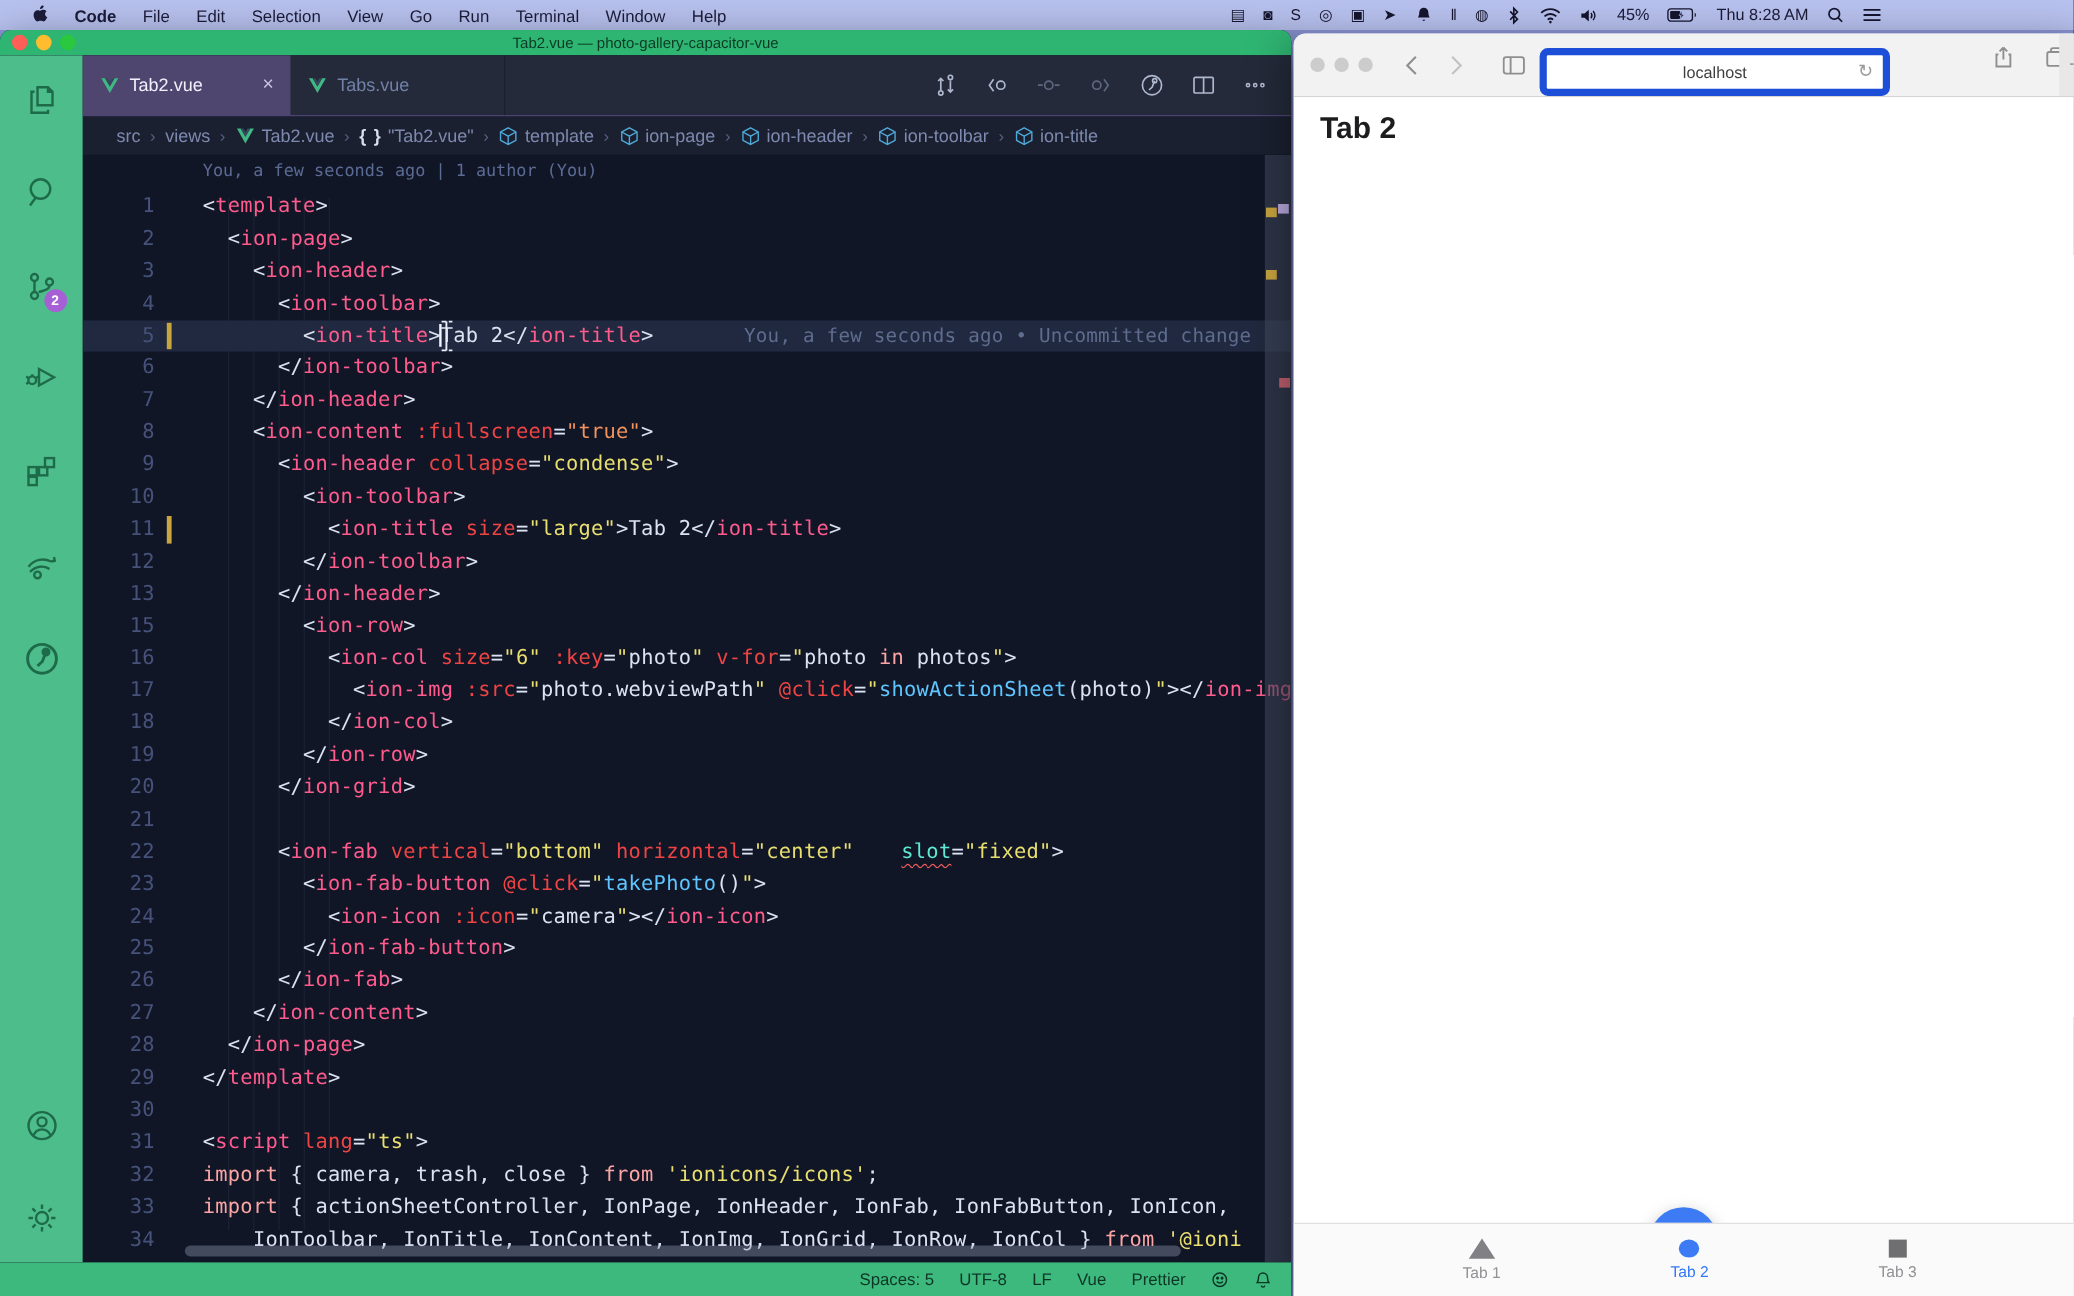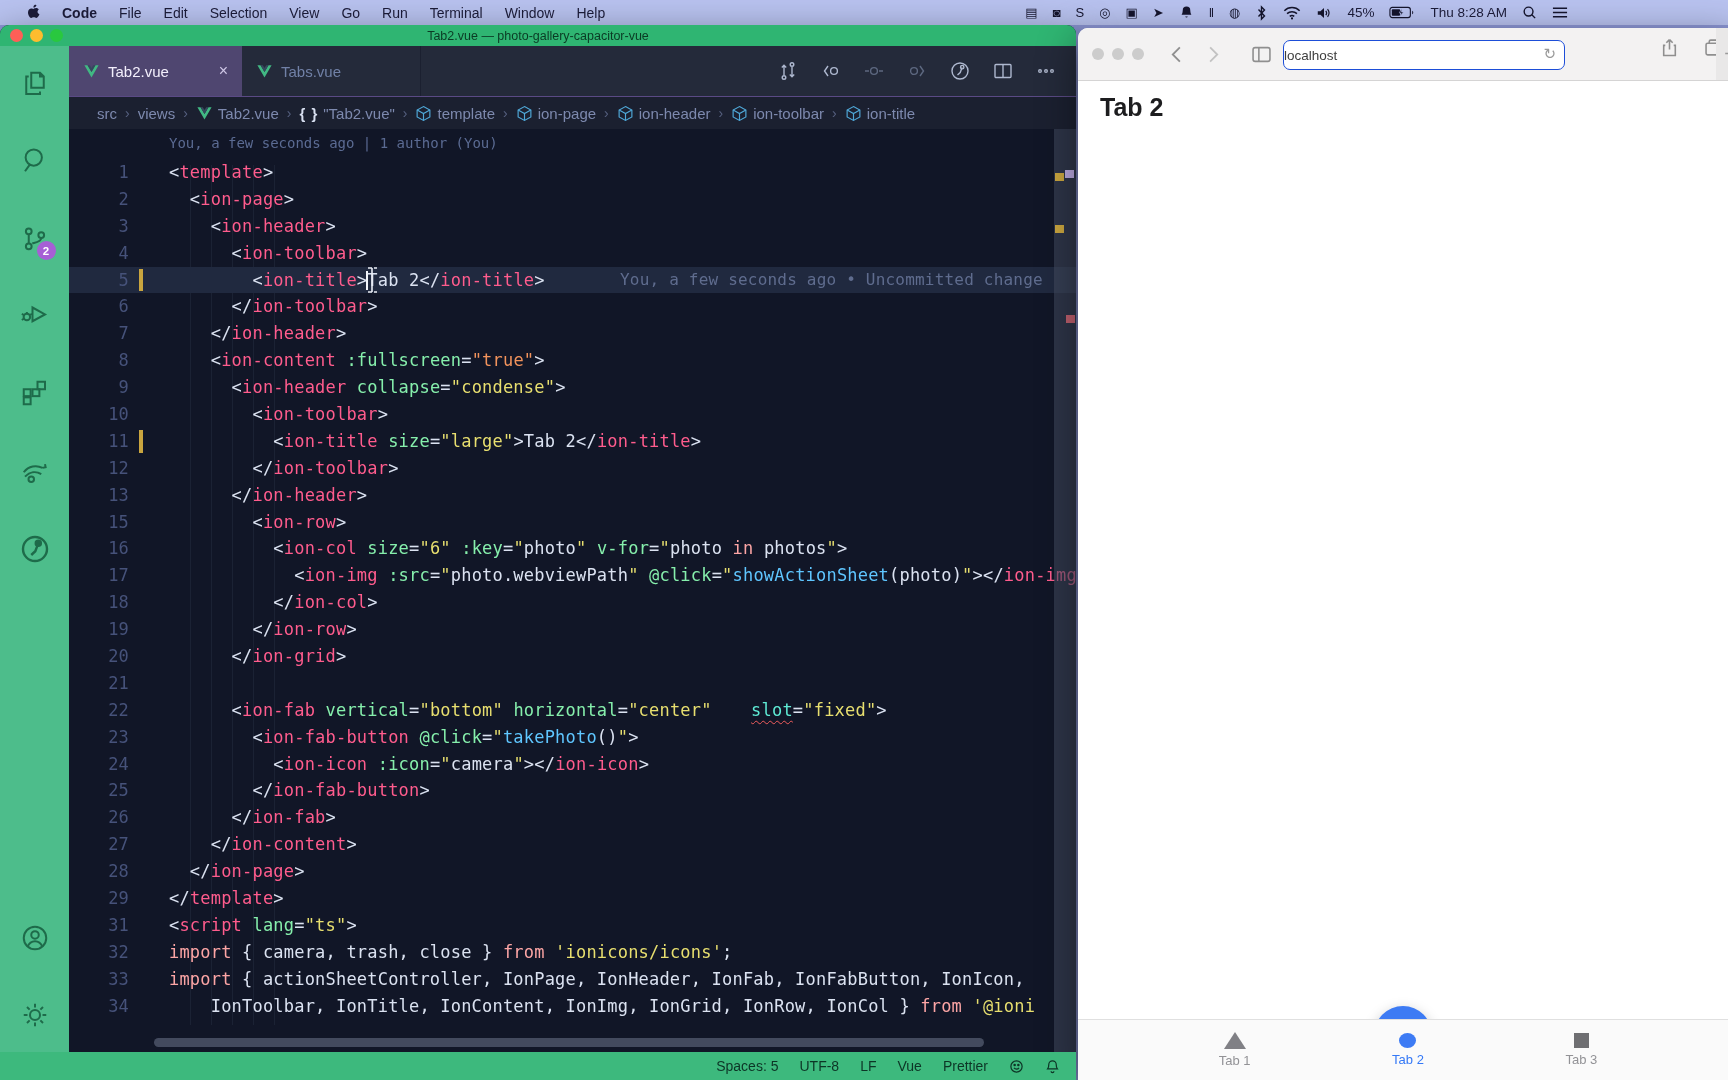--- a/index.html
+++ b/index.html
@@ -58,21 +58,21 @@
   .codelens{position:absolute;left:100px;top:6px;font-size:14px;color:#5b6b93;
     font-family:"DejaVu Sans Mono",monospace;}
   .lines{position:absolute;left:0;top:30px;right:0;}
   .cl{height:26.9px;line-height:26.9px;white-space:pre;position:relative;font-size:17px;letter-spacing:.2px;}
   .cl.cur{background:#20293f;}
   .ln{display:inline-block;width:60px;text-align:right;color:#46527a;}
   .ct{margin-left:40px;}
   .chgbar{position:absolute;left:70px;top:2px;bottom:2px;width:3.5px;background:#c9a53f;}
   .tk-p{color:#dbe2f1;} .tk-w{color:#dbe2f1;}
   .tk-t{color:#ff5c8d;} .tk-k{color:#fca5a5;}
-  .tk-a{color:#86efac;}
+  .tk-a{color:#ef4444;}
   .tk-s{color:#e8df6f;}
   .tk-o{color:#f2935c;}
   .tk-f{color:#5fc6ff;}
   .tk-err{color:#5eead4;text-decoration:underline wavy #f05c5c 1px;text-underline-offset:4px;margin-left:29px;}
   .caret{display:inline-block;width:2px;height:19px;background:#f2f5fb;vertical-align:-4px;margin:0 -1px;}
   .blame{position:absolute;left:551px;top:0;color:#5f6c8e;font-size:16px;letter-spacing:.2px;white-space:pre;}
   .guide{position:absolute;top:36px;height:860px;width:1px;background:rgba(130,150,190,.09);}
   .scrollstrip{position:absolute;right:0;top:0;bottom:0;width:22px;background:rgba(70,79,98,.55);}
   .mm{position:absolute;width:9px;height:8px;}
   .hscroll{position:absolute;left:85px;width:830px;bottom:5px;height:9px;border-radius:5px;
@@ -88,21 +88,21 @@
   
   .safari{position:absolute;left:1078px;top:28px;width:660px;height:1052px;background:#fff;
     border-radius:10px 0 0 0;overflow:hidden;box-shadow:0 10px 40px rgba(0,0,0,.45);}
   .sf-toolbar{position:absolute;left:0;top:0;right:0;height:52px;background:#f3f2f2;
     border-bottom:1px solid #d5d4d4;display:flex;align-items:center;}
   .sf-lights{display:flex;gap:8px;padding-left:14px;}
   .sf-l{width:12px;height:12px;border-radius:50%;background:#ccc;}
   .sf-nav{display:flex;align-items:center;gap:16px;margin-left:24px;color:#a3a3a3;font-size:20px;}
   .sf-btn svg{width:19px;height:19px;stroke:#8f8f8f;fill:none;stroke-width:1.5;}
   .urlfield{position:absolute;left:205px;top:12px;width:280px;height:28px;background:#fff;
-    border:1px solid #1d4ed8;border-radius:7px;display:flex;align-items:center;
+    border:6px solid #1d4ed8;border-radius:7px;display:flex;align-items:center;justify-content:center;
     font-size:13.5px;color:#3e3e3e;}
   .url-reload{position:absolute;right:8px;top:4px;color:#9a9a9a;font-size:15px;}
   .sf-right{position:absolute;right:14px;top:10px;display:flex;gap:26px;align-items:center;}
   .sf-plus{position:absolute;right:-6px;top:0;width:28px;height:52px;background:#e9e8e8;
     display:flex;align-items:center;justify-content:center;color:#9a9a9a;font-size:20px;}
   .sf-page{position:absolute;left:0;top:53px;right:0;bottom:0;background:#fff;}
   .page-title{position:absolute;left:22px;top:12px;font-size:25px;font-weight:bold;color:#1d1d1f;}
   .fab{position:absolute;left:296px;top:925px;width:58px;height:58px;border-radius:50%;
     background:#3d7bf4;display:flex;align-items:center;justify-content:center;
     box-shadow:0 5px 14px rgba(0,0,0,.28);}
@@ -428,20 +428,21 @@
             <div class="cl"><span class="ln">20</span><span class="ct"><span class="tk-p">      &lt;/</span><span class="tk-t">ion-grid</span><span class="tk-p">&gt;</span></span></div>
             <div class="cl"><span class="ln">21</span><span class="ct"></span></div>
             <div class="cl"><span class="ln">22</span><span class="ct"><span class="tk-p">      &lt;</span><span class="tk-t">ion-fab</span><span class="tk-w"> </span><span class="tk-a">vertical</span><span class="tk-p">=</span><span class="tk-s">"bottom"</span><span class="tk-w"> </span><span class="tk-a">horizontal</span><span class="tk-p">=</span><span class="tk-s">"center"</span><span class="tk-w"> </span><span class="tk-err">slot</span><span class="tk-p">=</span><span class="tk-s">"fixed"</span><span class="tk-p">&gt;</span></span></div>
             <div class="cl"><span class="ln">23</span><span class="ct"><span class="tk-p">        &lt;</span><span class="tk-t">ion-fab-button</span><span class="tk-w"> </span><span class="tk-a">@click</span><span class="tk-p">=</span><span class="tk-s">"</span><span class="tk-f">takePhoto</span><span class="tk-w">()</span><span class="tk-s">"</span><span class="tk-p">&gt;</span></span></div>
             <div class="cl"><span class="ln">24</span><span class="ct"><span class="tk-p">          &lt;</span><span class="tk-t">ion-icon</span><span class="tk-w"> </span><span class="tk-a">:icon</span><span class="tk-p">=</span><span class="tk-s">"</span><span class="tk-w">camera</span><span class="tk-s">"</span><span class="tk-p">&gt;&lt;/</span><span class="tk-t">ion-icon</span><span class="tk-p">&gt;</span></span></div>
             <div class="cl"><span class="ln">25</span><span class="ct"><span class="tk-p">        &lt;/</span><span class="tk-t">ion-fab-button</span><span class="tk-p">&gt;</span></span></div>
             <div class="cl"><span class="ln">26</span><span class="ct"><span class="tk-p">      &lt;/</span><span class="tk-t">ion-fab</span><span class="tk-p">&gt;</span></span></div>
             <div class="cl"><span class="ln">27</span><span class="ct"><span class="tk-p">    &lt;/</span><span class="tk-t">ion-content</span><span class="tk-p">&gt;</span></span></div>
             <div class="cl"><span class="ln">28</span><span class="ct"><span class="tk-p">  &lt;/</span><span class="tk-t">ion-page</span><span class="tk-p">&gt;</span></span></div>
             <div class="cl"><span class="ln">29</span><span class="ct"><span class="tk-p">&lt;/</span><span class="tk-t">template</span><span class="tk-p">&gt;</span></span></div>
+            <div class="cl"><span class="ln">30</span><span class="ct"></span></div>
             <div class="cl"><span class="ln">31</span><span class="ct"><span class="tk-p">&lt;</span><span class="tk-t">script</span><span class="tk-w"> </span><span class="tk-a">lang</span><span class="tk-p">=</span><span class="tk-s">"ts"</span><span class="tk-p">&gt;</span></span></div>
             <div class="cl"><span class="ln">32</span><span class="ct"><span class="tk-k">import</span><span class="tk-w"> { camera, trash, close } </span><span class="tk-k">from</span><span class="tk-w"> </span><span class="tk-s">'ionicons/icons'</span><span class="tk-w">;</span></span></div>
             <div class="cl"><span class="ln">33</span><span class="ct"><span class="tk-k">import</span><span class="tk-w"> { actionSheetController, IonPage, IonHeader, IonFab, IonFabButton, IonIcon,</span></span></div>
             <div class="cl"><span class="ln">34</span><span class="ct"><span class="tk-w">    IonToolbar, IonTitle, IonContent, IonImg, IonGrid, IonRow, IonCol } </span><span class="tk-k">from</span><span class="tk-w"> </span><span class="tk-s">'@ioni</span></span></div>
           </div>
         <div class="scrollstrip">
           <div class="mm" style="left:1px;top:44px;background:#c9a53f"></div>
           <div class="mm" style="left:11px;top:41px;background:#b9a8df"></div>
           <div class="mm" style="left:1px;top:96px;background:#c9a53f"></div>
           <div class="mm" style="left:12px;top:186px;background:#bd5f6d"></div>

